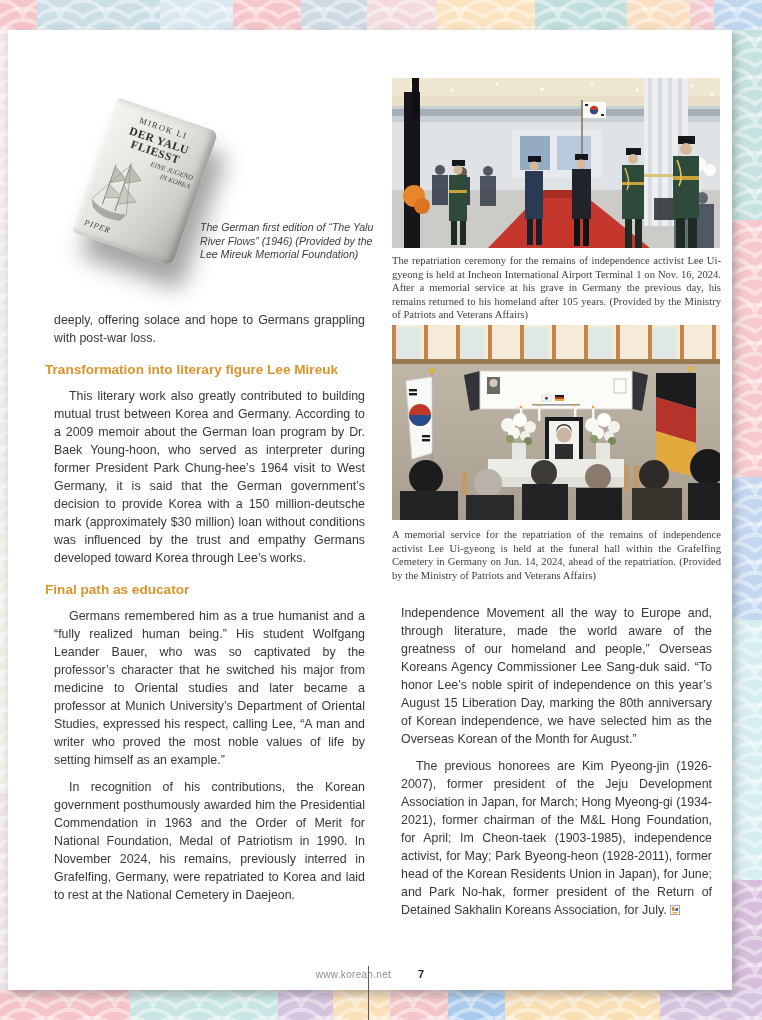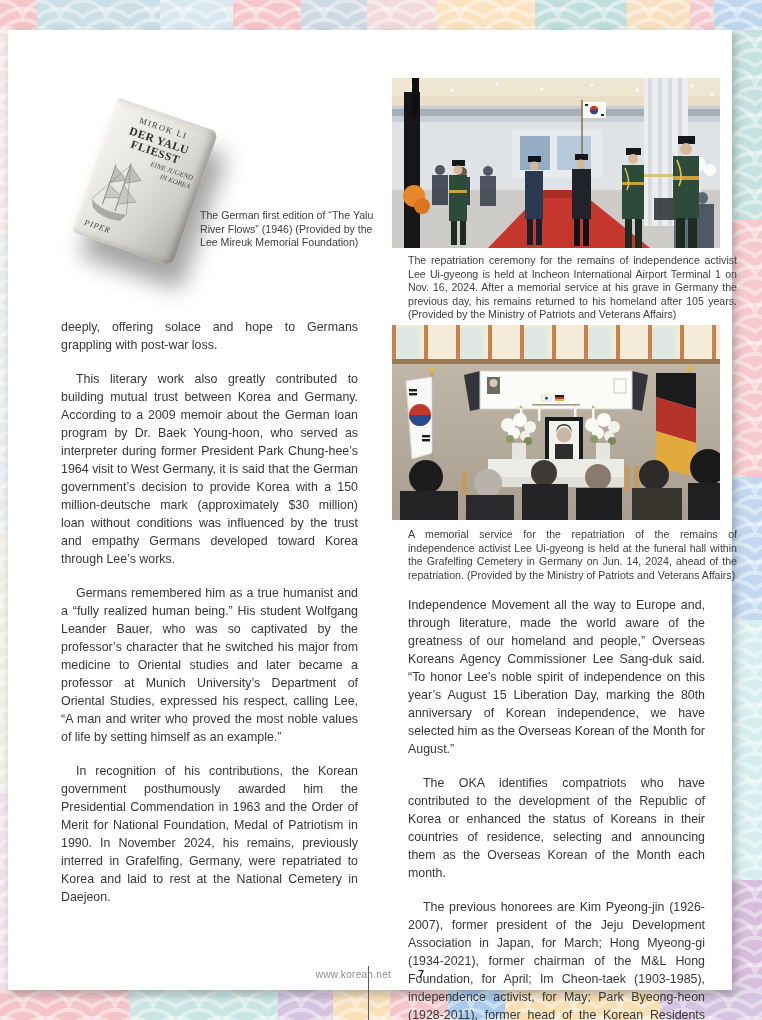--- a/index.html
+++ b/index.html
@@ -38,33 +38,33 @@
     background:linear-gradient(115deg,#f5f4f0 0%,#e6e5df 42%,#cfceC8 72%,#aeada7 100%);
     border-radius:4px 7px 9px 5px;
     box-shadow:16px 20px 22px rgba(55,55,55,.45), inset -5px 0 7px rgba(60,60,55,.35), inset 2px 2px 4px rgba(255,255,255,.7);
   }
   #book .author{margin-top:9px;text-align:center;font-family:"Liberation Serif",serif;font-size:8.5px;letter-spacing:1.5px;color:#3c3c36;}
   #book .title{margin-top:2px;text-align:center;font-family:"Liberation Serif",serif;font-weight:bold;font-size:11.5px;line-height:12px;letter-spacing:.5px;color:#2e2e2a;}
   #book .subtitle{margin-top:3px;margin-right:9px;text-align:right;font-family:"Liberation Serif",serif;font-style:italic;font-size:7px;line-height:8.5px;color:#46463e;}
   #book .publisher{position:absolute;left:9px;bottom:9px;font-family:"Liberation Serif",serif;font-style:italic;font-size:8px;letter-spacing:1px;color:#3a3a34;}
   #book svg.ship{position:absolute;left:2px;top:54px;opacity:.85;}
   .caption{font-size:10.6px;line-height:13.6px;color:#3d3d3d;}
-  #book-caption{position:absolute;left:192px;top:179px;width:178px;}
+  #book-caption{position:absolute;left:192px;top:191px;width:178px;font-style:italic;}
   
   .col{position:absolute;width:329px;font-size:12.4px;line-height:18px;color:#373737;text-align:justify;}
   #left-col{left:37px;top:272px;}
-  #right-col-text{left:384px;top:550px;}
-  .col p{margin:16px;text-indent:15px;}
+  #right-col-text{left:384px;top:565px;}
+  .col p{margin:9px;text-indent:15px;}
   .col p.cont{text-indent:0;}
   .col h2{font-size:13.6px;line-height:17px;margin:14px 0 6px 0;color:#d9942c;text-align:left;}
   
   .photo{position:absolute;left:384px;overflow:hidden;background:#ddd;}
   #photo1{top:48px;width:328px;height:170px;}
   #photo2{top:295px;width:328px;height:195px;}
-  .photo-caption{position:absolute;left:400px;width:329px;text-align:justify;}
+  .photo-caption{position:absolute;left:384px;width:329px;text-align:justify;font-family:Liberation Serif, serif;}
   #photo1-caption{top:224px;}
   #photo2-caption{top:498px;}
   
   #footer{position:absolute;left:0;top:938px;width:100%;display:flex;justify-content:center;align-items:center;gap:27px;}
   #footer .site{font-size:10px;color:#8d8d8d;letter-spacing:.3px;}
   #footer .pageno{font-size:11px;font-weight:bold;color:#222;}
   #footer-divider{position:absolute;left:368px;top:966px;width:1px;height:54px;background:#5a5a5a;z-index:2;}
   
   .endmark{display:inline-block;vertical-align:-1px;margin-left:3px;}
 </style>
@@ -127,21 +127,23 @@
       <polygon points="32,27 49,39 32,47" fill="#c4c3bc" stroke="#77766f" stroke-width=".5"></polygon>
       <line x1="6" y1="50" x2="32" y2="6" stroke="#77766f" stroke-width=".5"></line>
       <line x1="44" y1="54" x2="32" y2="6" stroke="#77766f" stroke-width=".5"></line>
     </svg>
     <div class="publisher">PIPER</div>
   </div>
   <div id="book-caption" class="caption">The German first edition of “The Yalu River Flows” (1946) (Provided by the Lee Mireuk Memorial Foundation)</div>
 
   <div id="left-col" class="col">
     <p class="cont">deeply, offering solace and hope to Germans grappling with post-war loss.</p>
+    <h2>Transformation into literary figure Lee Mireuk</h2>
     <p>This literary work also greatly contributed to building mutual trust between Korea and Germany. According to a 2009 memoir about the German loan program by Dr. Baek Young-hoon, who served as interpreter during former President Park Chung-hee’s 1964 visit to West Germany, it is said that the German government’s decision to provide Korea with a 150 million-deutsche mark (approximately $30 million) loan without conditions was influenced by the trust and empathy Germans developed toward Korea through Lee’s works.</p>
+    <h2>Final path as educator</h2>
     <p>Germans remembered him as a true humanist and a “fully realized human being.” His student Wolfgang Leander Bauer, who was so captivated by the professor’s character that he switched his major from medicine to Oriental studies and later became a professor at Munich University’s Department of Oriental Studies, expressed his respect, calling Lee, “A man and writer who proved the most noble values of life by setting himself as an example.”</p>
     <p>In recognition of his contributions, the Korean government posthumously awarded him the Presidential Commendation in 1963 and the Order of Merit for National Foundation, Medal of Patriotism in 1990. In November 2024, his remains, previously interred in Grafelfing, Germany, were repatriated to Korea and laid to rest at the National Cemetery in Daejeon.</p>
 
   </div>
 
   <div id="photo1" class="photo">
     <svg width="328" height="170" viewBox="0 0 328 170">
       <rect x="0" y="0" width="328" height="50" fill="#e9dfc9"></rect>
       <rect x="0" y="0" width="328" height="18" fill="#efe6d2"></rect>
       <g fill="#fffdf4">
@@ -373,21 +375,20 @@
           <rect x="240" y="163" width="50" height="32" fill="#38342e"></rect>
         <circle cx="316" cy="142" r="18" fill="#1a1a1c"></circle>
           <rect x="296" y="158" width="32" height="37" fill="#202022"></rect>
       </g>
     </svg>
   </div>
   <div id="photo2-caption" class="caption photo-caption">A memorial service for the repatriation of the remains of independence activist Lee Ui-gyeong is held at the funeral hall within the Grafelfing Cemetery in Germany on Jun. 14, 2024, ahead of the repatriation. (Provided by the Ministry of Patriots and Veterans Affairs)</div>
 
   <div id="right-col-text" class="col">
     <p class="cont">Independence Movement all the way to Europe and, through literature, made the world aware of the greatness of our homeland and people,” Overseas Koreans Agency Commissioner Lee Sang-duk said. “To honor Lee’s noble spirit of independence on this year’s August 15 Liberation Day, marking the 80th anniversary of Korean independence, we have selected him as the Overseas Korean of the Month for August.”</p>
-    <p>The OKA identifies compatriots who have contributed to the development of the Republic of Korea or enhanced the status of Koreans in their countries of residence, selecting and announcing them as the Overseas Korean of the Month each month.</p>
     <p><span>The previous honorees are Kim Pyeong-jin (1926-2007), former president of the Jeju Development Association in Japan, for March; Hong Myeong-gi (1934-2021), former chairman of the M&amp;L Hong Foundation, for April; Im Cheon-taek (1903-1985), independence activist, for May; Park Byeong-heon (1928-2011), former head of the Korean Residents Union in Japan), for June; and Park No-hak, former president of the Return of Detained Sakhalin Koreans Association, for July.</span><svg class="endmark" width="10" height="10" viewBox="0 0 10 10">
           <rect x="0.5" y="0.5" width="9" height="9" fill="#fff" stroke="#aaa" stroke-width="1"></rect>
           <rect x="2" y="2" width="2.5" height="4" fill="#e8872a"></rect>
           <rect x="5.5" y="3" width="2.5" height="3" fill="#2b6cb8"></rect>
           <rect x="2.5" y="7" width="5" height="1.4" fill="#e2b13c"></rect>
         </svg></p>
   </div>
 
   <div id="footer">
     <span class="site">www.korean.net</span>

